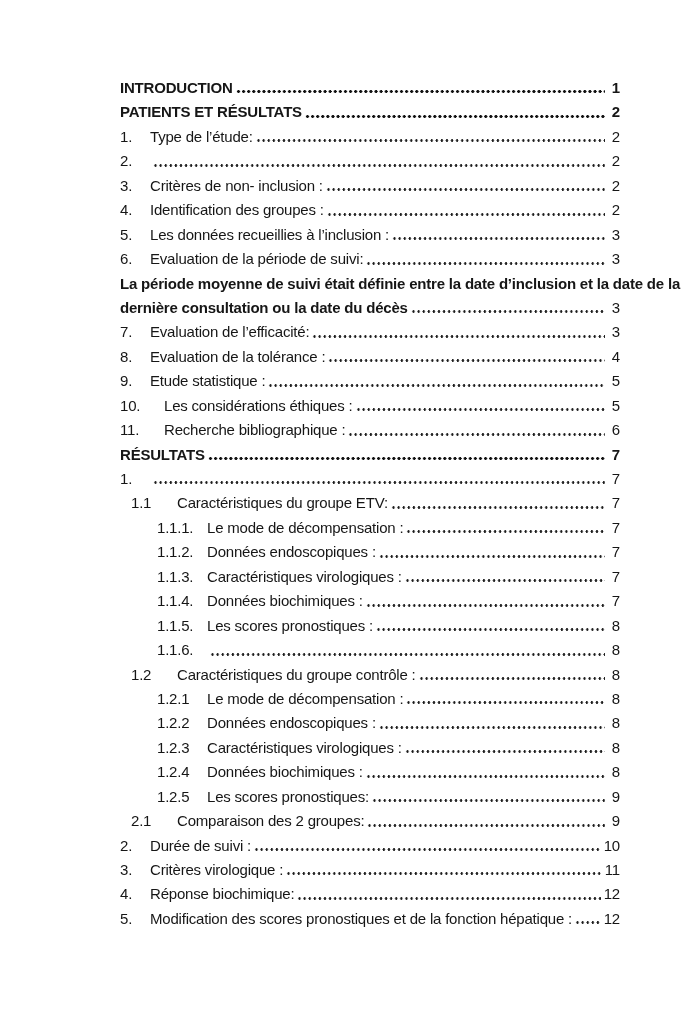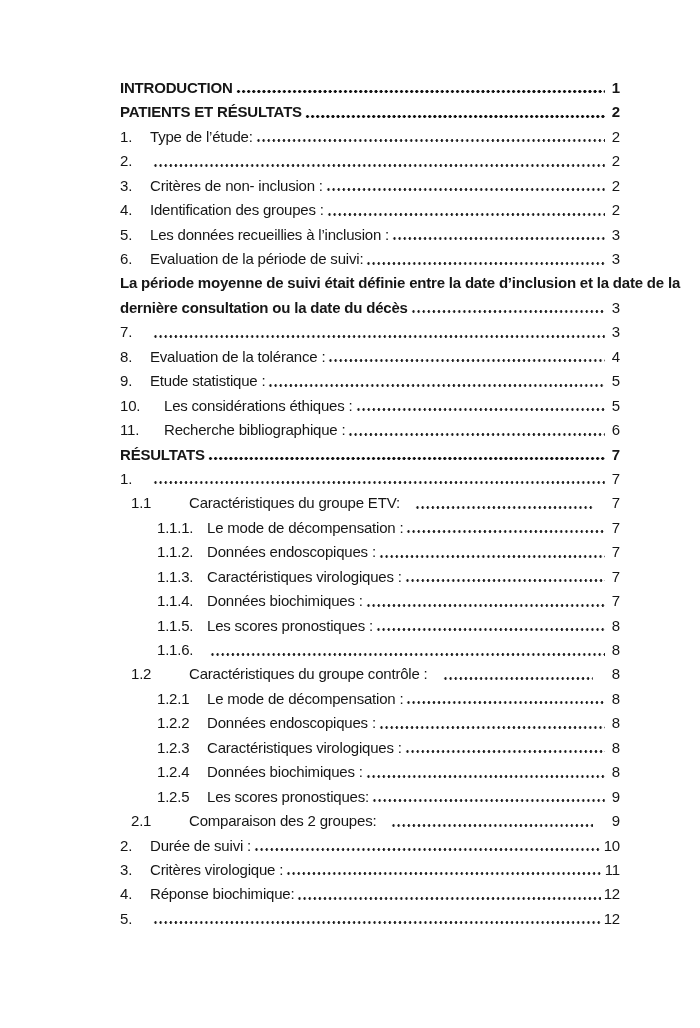--- a/index.html
+++ b/index.html
@@ -13,32 +13,32 @@
     color: #161616;
   }
   .toc {
     position: absolute;
     left: 120px;
     top: 76px;
     width: 500px;
   }
   .row {
     display: flex;
-    align-items: flex-end;
+    align-items: center;
     height: 24.45px;
     line-height: 24.45px;
     font-size: 15px;
     letter-spacing: -0.2px;
     white-space: nowrap;
   }
   .row.h1 { font-weight: 700; }
   .num { flex: none; display: inline-block; }
   .n1 .num { width: 30px; }
   .n1.wide .num { width: 44px; }
-  .n2 { padding-left: 11px; gap: 12px; }
+  .n2 { padding-left: 11px; }
   .n2 .num { width: 46px; }
   .n3 { padding-left: 37px; }
   .n3 .num { width: 50px; }
   .label { flex: none; }
   .leader {
     flex: 1 1 auto;
     align-self: flex-end;
     height: 5px;
     margin: 0 3px 6px 3px;
     background-image: radial-gradient(circle at 2.5px 2.5px, #1c1c1c 1.05px, rgba(0,0,0,0) 1.45px);
@@ -106,20 +106,21 @@
       <div class="row plain">
         <span class="label">La période moyenne de suivi était définie entre la date d’inclusion et la date de la</span>
       </div>
       <div class="row p0">
         <span class="label">dernière consultation ou la date du décès</span>
         <span class="leader"></span>
         <span class="pagenum">3</span>
       </div>
       <div class="row n1">
         <span class="num">7.</span>
+        <span class="label">Evaluation de l’efficacité:</span>
         <span class="leader"></span>
         <span class="pagenum">3</span>
       </div>
       <div class="row n1">
         <span class="num">8.</span>
         <span class="label">Evaluation de la tolérance :</span>
         <span class="leader"></span>
         <span class="pagenum">4</span>
       </div>
       <div class="row n1">
@@ -246,17 +247,18 @@
         <span class="pagenum">11</span>
       </div>
       <div class="row n1">
         <span class="num">4.</span>
         <span class="label">Réponse biochimique:</span>
         <span class="leader"></span>
         <span class="pagenum">12</span>
       </div>
       <div class="row n1">
         <span class="num">5.</span>
+        <span class="label">Modification des scores pronostiques et de la fonction hépatique :</span>
         <span class="leader"></span>
         <span class="pagenum">12</span>
       </div>
     </div>
 </div>
 
 </body></html>

